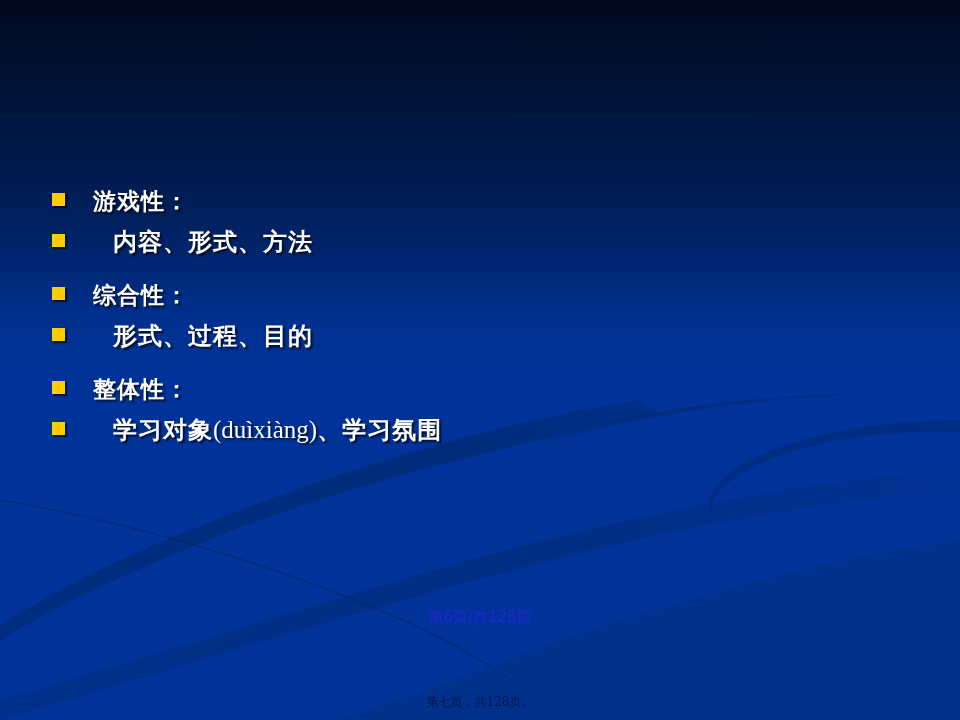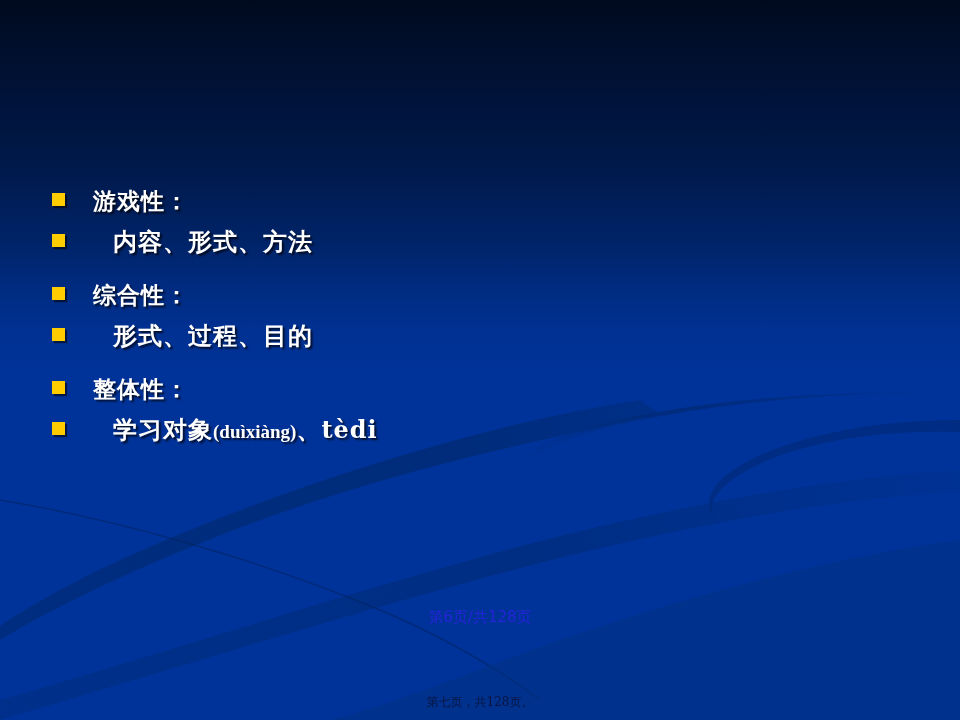--- a/index.html
+++ b/index.html
@@ -94,22 +94,22 @@
     font-family: "DejaVu Serif", "Liberation Serif", serif;
     white-space: nowrap;
   }
   .row.sub .row-text {
     margin-left: 48px;
     font-size: 24px;
     text-align: right;
   }
   .row-text .pinyin {
     font-family: "Liberation Serif", "DejaVu Serif", serif;
-    font-size: 19px;
-    font-weight: bold;
+    font-size: 25px;
+    font-weight: normal;
     letter-spacing: 0;
   }
 
   
   .footer-mid {
     position: absolute;
     left: 0;
     top: 608px;
     width: 960px;
     text-align: center;
@@ -196,21 +196,21 @@
       </div>
     </div>
 
     <div class="group">
       <div class="row">
         <span class="bullet"></span>
         <span class="row-text">整体性：</span>
       </div>
       <div class="row sub">
         <span class="bullet"></span>
-        <span class="row-text"><span>学习对象</span><span class="pinyin">(duìxiàng)</span><span>、tèdi</span></span>
+        <span class="row-text"><span>学习对象</span><span class="pinyin">(duìxiàng)</span><span>、学习氛围</span></span>
       </div>
     </div>
 
   </div>
 
   <div class="footer-mid">第6页/共128页</div>
   <div class="footer-bottom">第七页，共128页。</div>
 
 </div>
 

